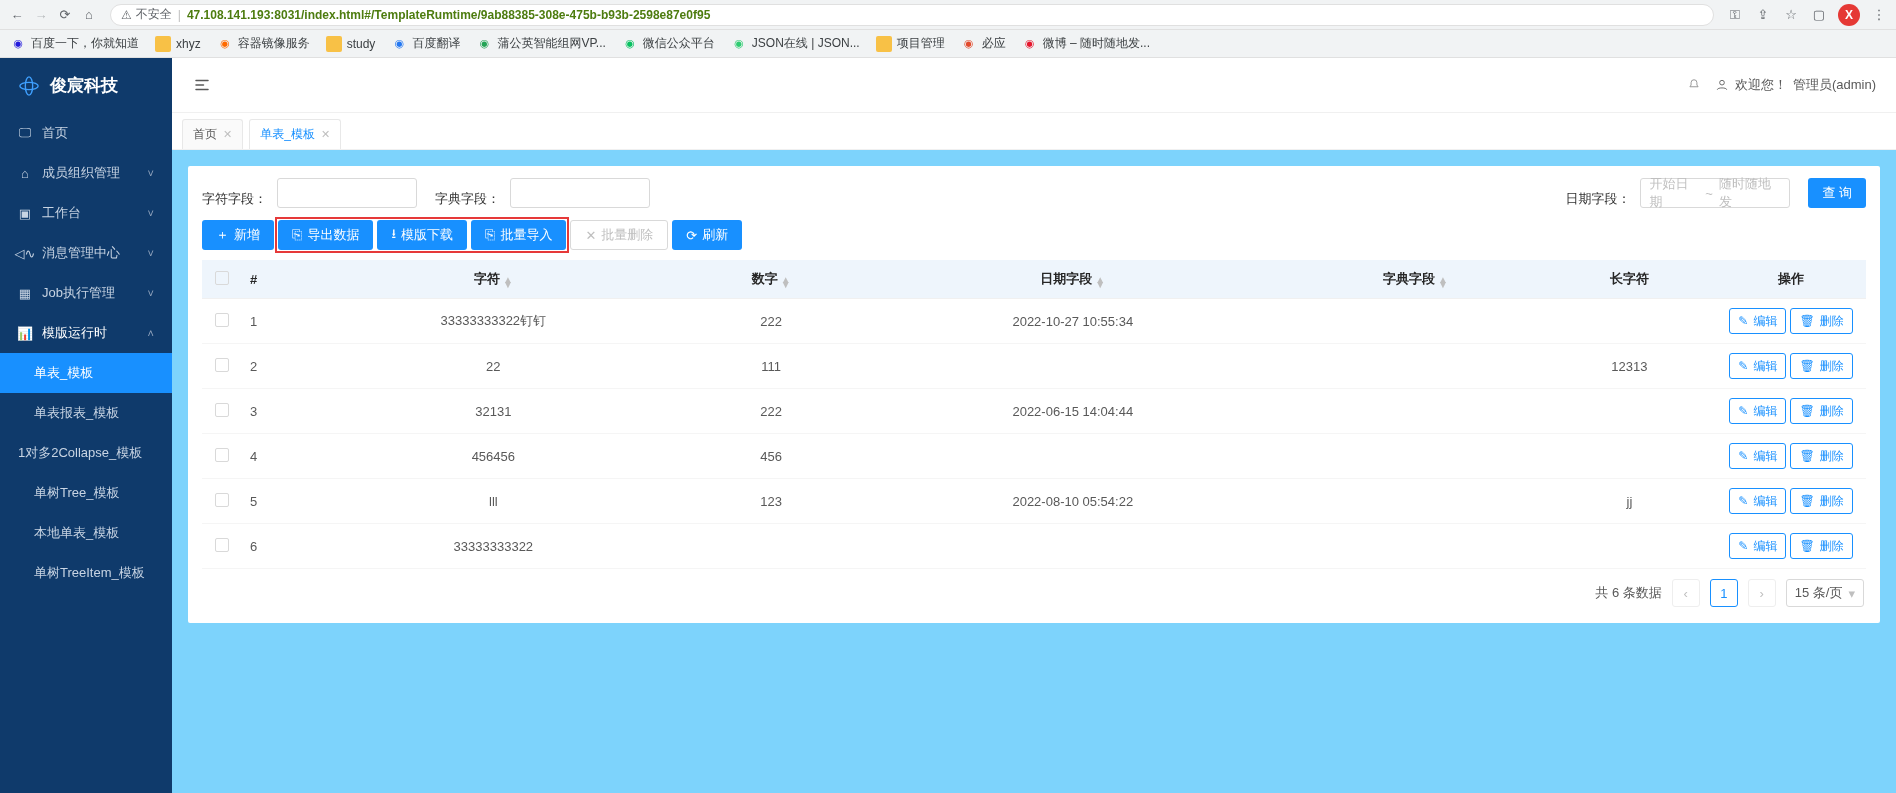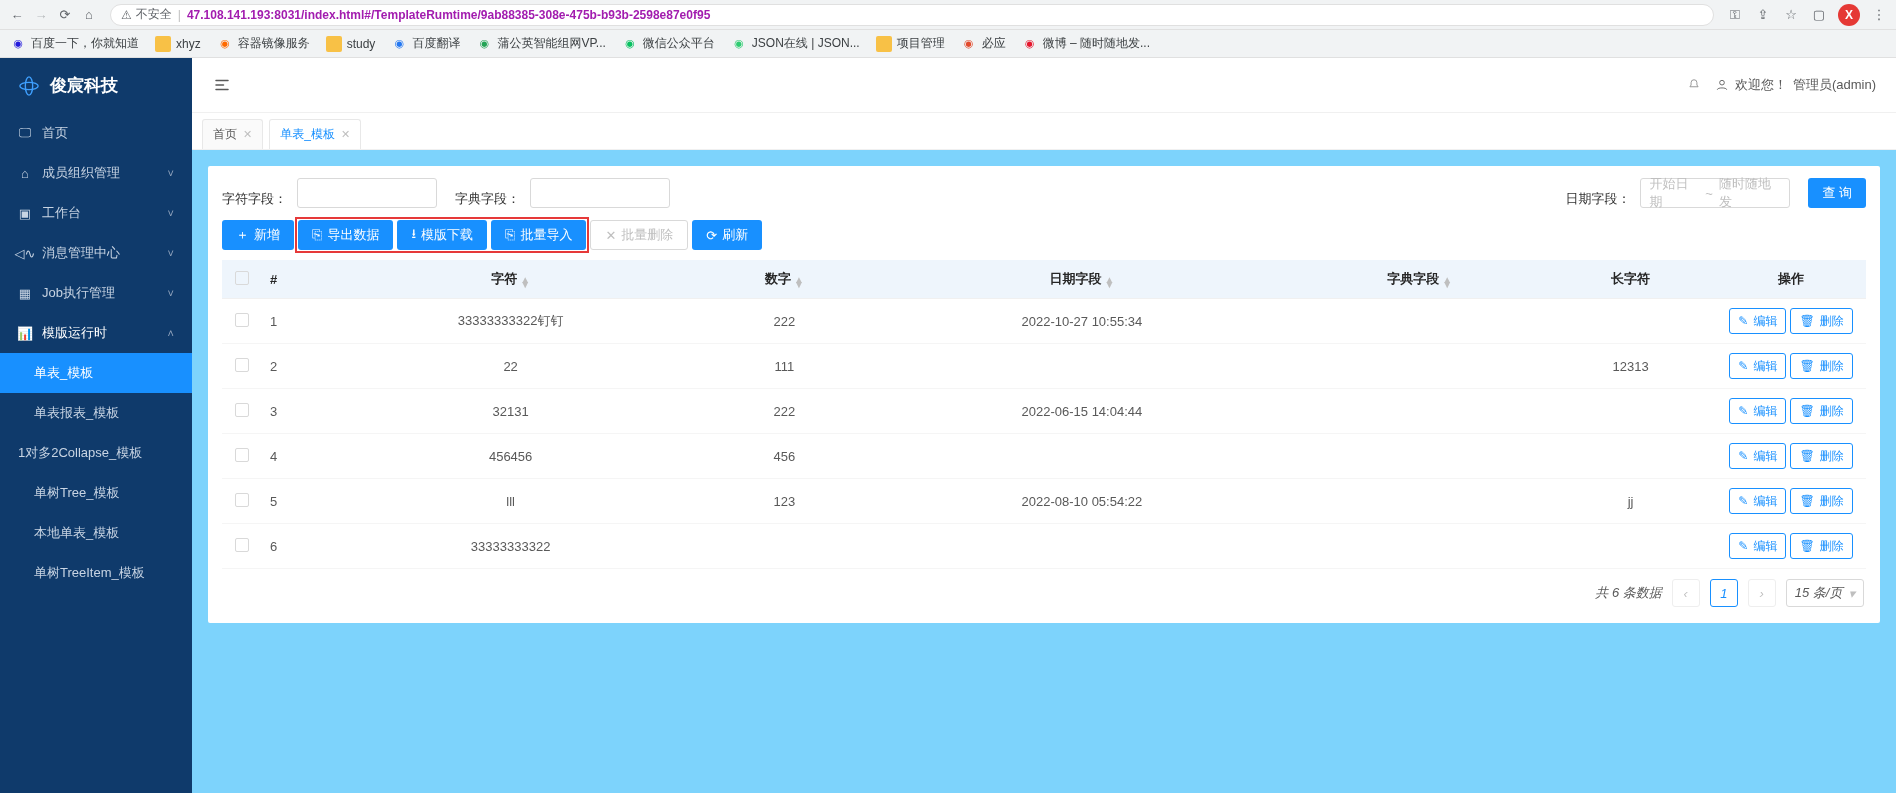--- a/index.html
+++ b/index.html
@@ -14,21 +14,21 @@
     .chrome-avatar { width: 22px; height: 22px; border-radius: 50%; background: #e53935; color: #fff; display: flex; align-items: center; justify-content: center; font-size: 12px; font-weight: bold; }
 
     .bookmark-bar { height: 28px; background: #f1f3f4; display: flex; align-items: center; padding: 0 6px; gap: 8px; font-size: 12px; color: #3c4043; border-bottom: 1px solid #e0e0e0; }
     .bookmark { display: flex; align-items: center; gap: 5px; padding: 3px 4px; cursor: pointer; border-radius: 3px; white-space: nowrap; }
     .bm-ico { width: 16px; height: 16px; display: flex; align-items: center; justify-content: center; font-size: 11px; }
     .bm-folder { background: #f8c146; border-radius: 2px; }
 
     
     .app { display: flex; height: calc(100vh - 58px); }
 
-    .sidebar { width: 192px; background: #0f3a6b; color: #c8d4e3; display: flex; flex-direction: column; }
+    .sidebar { width: 172px; background: #0f3a6b; color: #c8d4e3; display: flex; flex-direction: column; }
     .brand { height: 55px; display: flex; align-items: center; gap: 10px; padding: 0 18px; color: #fff; font-size: 17px; font-weight: 600; }
     .brand-logo { width: 22px; height: 22px; display:flex; align-items:center; justify-content:center; color:#3fa0ff; }
     .menu-item { display: flex; align-items: center; padding: 0 18px; height: 40px; cursor: pointer; gap: 10px; font-size: 13px; }
     .menu-item .chev { margin-left: auto; font-size: 11px; color:#93a5bd; }
     .menu-item.active { background: #1890ff; color: #fff; }
 
     .main { flex: 1; display: flex; flex-direction: column; background: #7dd3fc; overflow: auto; }
 
     .topbar { height: 55px; background: #fff; display: flex; align-items: center; padding: 0 20px; gap: 14px; border-bottom: 1px solid #f0f0f0; }
     .topbar .collapse { width: 20px; height: 20px; display:flex; align-items:center; justify-content:center; cursor: pointer; }
@@ -58,21 +58,21 @@
     .toolbar-wrap { position: relative; }
 
     table { width: 100%; border-collapse: collapse; }
     thead th { background: #eef5fc; padding: 10px 8px; text-align: left; font-weight: 600; font-size: 13px; color:#262626; border-bottom: 1px solid #f0f0f0; }
     tbody td { padding: 9px 8px; font-size: 13px; color: #595959; border-bottom: 1px solid #f5f5f5; }
     .center { text-align: center; }
     .checkbox { width: 14px; height: 14px; border: 1px solid #d9d9d9; border-radius: 2px; display: inline-block; }
     .sort-ico { color:#bfbfbf; font-size:10px; margin-left:3px; display:inline-flex; flex-direction:column; line-height:5px; }
     .actions { display: flex; gap: 4px; justify-content: center; }
 
-    .pager { display: flex; align-items: center; justify-content: flex-end; gap: 10px; padding: 10px 2px 4px; font-size: 13px; color:#595959;font-style:italic; }
+    .pager { display: flex; align-items: center; justify-content: flex-end; gap: 10px; padding: 10px 2px 4px; font-size: 13px; color:#595959; }
     .pg-btn { width: 28px; height: 28px; border: 1px solid #d9d9d9; border-radius: 3px; display: flex; align-items: center; justify-content: center; cursor: pointer; }
     .pg-btn.active { border-color: #1890ff; color: #1890ff; }
     .pg-btn.disabled { color: #bfbfbf; border-color:#eee; cursor:not-allowed; }
     .pg-sel { height: 28px; border: 1px solid #d9d9d9; border-radius: 3px; padding: 0 8px; display:flex; align-items:center; gap:6px; }
 
     .gap-lg { margin-left: auto; }
     .ico { width: 14px; height: 14px; display: inline-flex; align-items: center; justify-content: center; }
   </style>
 </head>
 <body>
@@ -81,21 +81,21 @@
   <span class="chrome-btn">←</span>
   <span class="chrome-btn" style="opacity:.4">→</span>
   <span class="chrome-btn">⟳</span>
   <span class="chrome-btn">⌂</span>
   <div class="chrome-addr">
     <span class="chrome-warn">
       <span>⚠</span>
       <span>不安全</span>
     </span>
     <span style="color:#bfbfbf">|</span>
-    <span><b style="color:#a21caf">47.108.141.193:8031/index.html#/TemplateRumtime/9ab88385-308e-475b-b93b-2598e87e0f95</b></span>
+    <span><b style="color:#4d7c0f">47.108.141.193:8031/index.html#/TemplateRumtime/9ab88385-308e-475b-b93b-2598e87e0f95</b></span>
   </div>
   <div class="chrome-right">
     <span class="chrome-btn">⚿</span>
     <span class="chrome-btn">⇪</span>
     <span class="chrome-btn">☆</span>
     <span class="chrome-btn">▢</span>
     <span class="chrome-avatar">X</span>
     <span class="chrome-btn">⋮</span>
   </div>
 </div>

